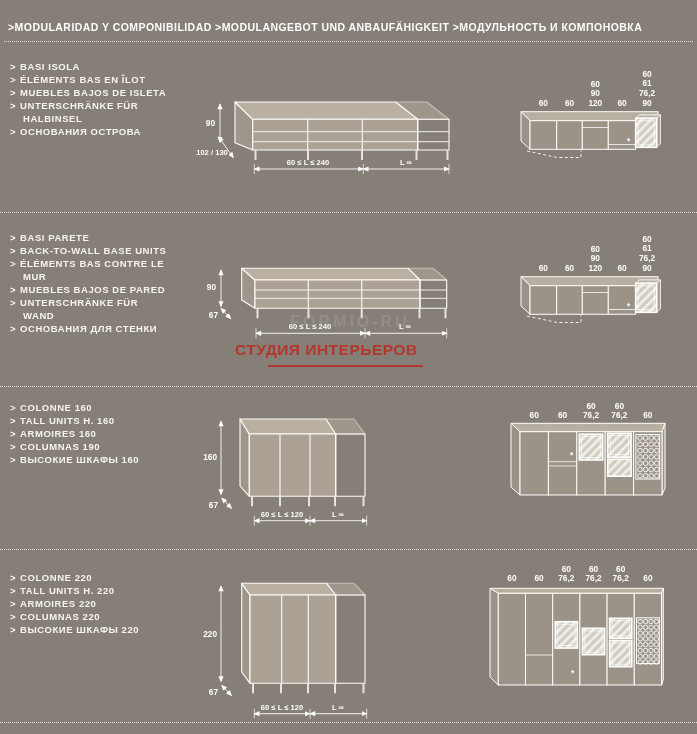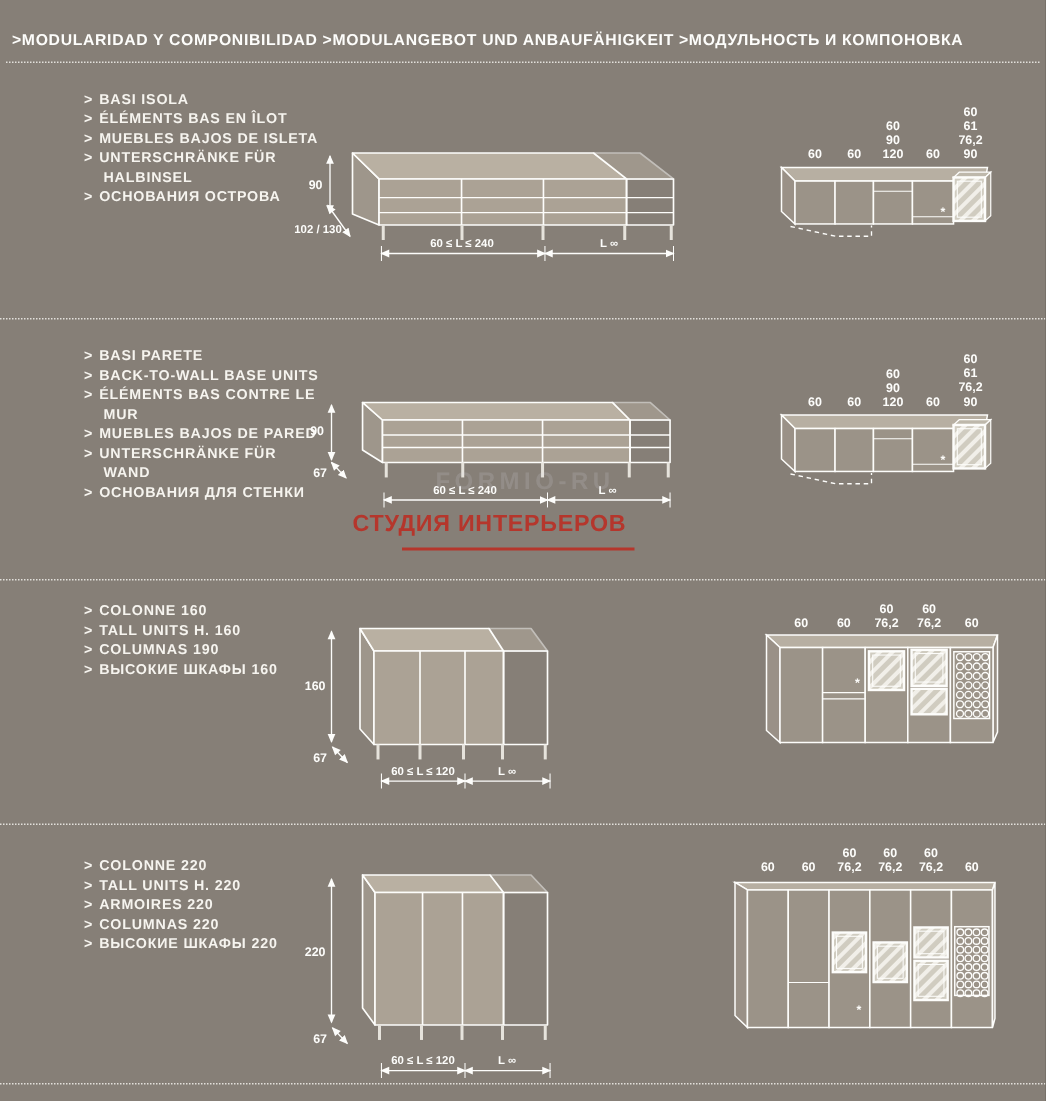--- a/index.html
+++ b/index.html
@@ -2,21 +2,21 @@
 <html><head>
 <meta charset="utf-8">
 <style>
   html,body{margin:0;padding:0;background:#6d665f;}
   .page{position:relative;width:697px;height:734px;background:#867f77;overflow:hidden;
         font-family:"Liberation Sans",sans-serif;color:#fff;}
   .hline{position:absolute;left:8px;font-size:10.5px;font-weight:bold;letter-spacing:.45px;
          white-space:nowrap;color:#fdfdfb;}
   .rule{position:absolute;left:4px;right:4px;height:0;border-top:1.5px dotted rgba(250,249,245,.8);}
   .labels{position:absolute;left:10px;width:162px;font-size:9.5px;font-weight:bold;
-          letter-spacing:.55px;line-height:13px;color:#f6f4ef;margin-left:46px;}
+          letter-spacing:.55px;line-height:13px;color:#f6f4ef;}
   .li{padding-left:13px;text-indent:-13px;}
   .chev{margin-right:4px;}
   svg{position:absolute;overflow:visible;}
   svg text{font-family:"Liberation Sans",sans-serif;fill:#fdfdfb;font-weight:bold;}
   .dimtxt{font-size:8.3px;}
   .dimtxt-s{font-size:7.6px;}
   .wm-brand{position:absolute;left:235px;top:313px;width:230px;text-align:center;
             font-size:16px;font-weight:bold;letter-spacing:3px;color:rgba(215,218,228,.16);
             white-space:nowrap;}
   .wm-studio{position:absolute;left:235px;top:341px;width:230px;text-align:left;
@@ -201,20 +201,21 @@
 
   <div class="wm-brand">FORMIO-RU</div>
   <div class="wm-studio">СТУДИЯ ИНТЕРЬЕРОВ</div>
   <div class="wm-underline"></div>
 
   <div class="rule" style="top:386px;left:0;right:0"></div>
 
   <div class="labels" style="top:401px">
     <div class="li"><span class="chev">&gt;</span><span>COLONNE 160</span></div>
     <div class="li"><span class="chev">&gt;</span><span>TALL UNITS H. 160</span></div>
+    <div class="li"><span class="chev">&gt;</span><span>ARMOIRES 160</span></div>
     <div class="li"><span class="chev">&gt;</span><span>COLUMNAS 190</span></div>
     <div class="li"><span class="chev">&gt;</span><span>ВЫСОКИЕ ШКАФЫ 160</span></div>
   </div>
 
   <svg style="left:190px;top:398px" width="260" height="140" viewBox="0 0 260 140">
     <g stroke="#fdfdfb" stroke-width="1.1" stroke-linejoin="round">
       <polygon points="50,21 59.3,36 59.3,98.3 50,88" fill="#9e968b"></polygon>
       <polygon points="50,21 136,21 145.7,36 59.3,36" fill="#b9b0a2"></polygon>
       <polygon points="136,21 164,21 175,36 145.7,36" fill="#b9b0a2" opacity="0.5"></polygon>
       <rect x="59.3" y="36" width="86.4" height="62.3" fill="#aba295"></rect>

